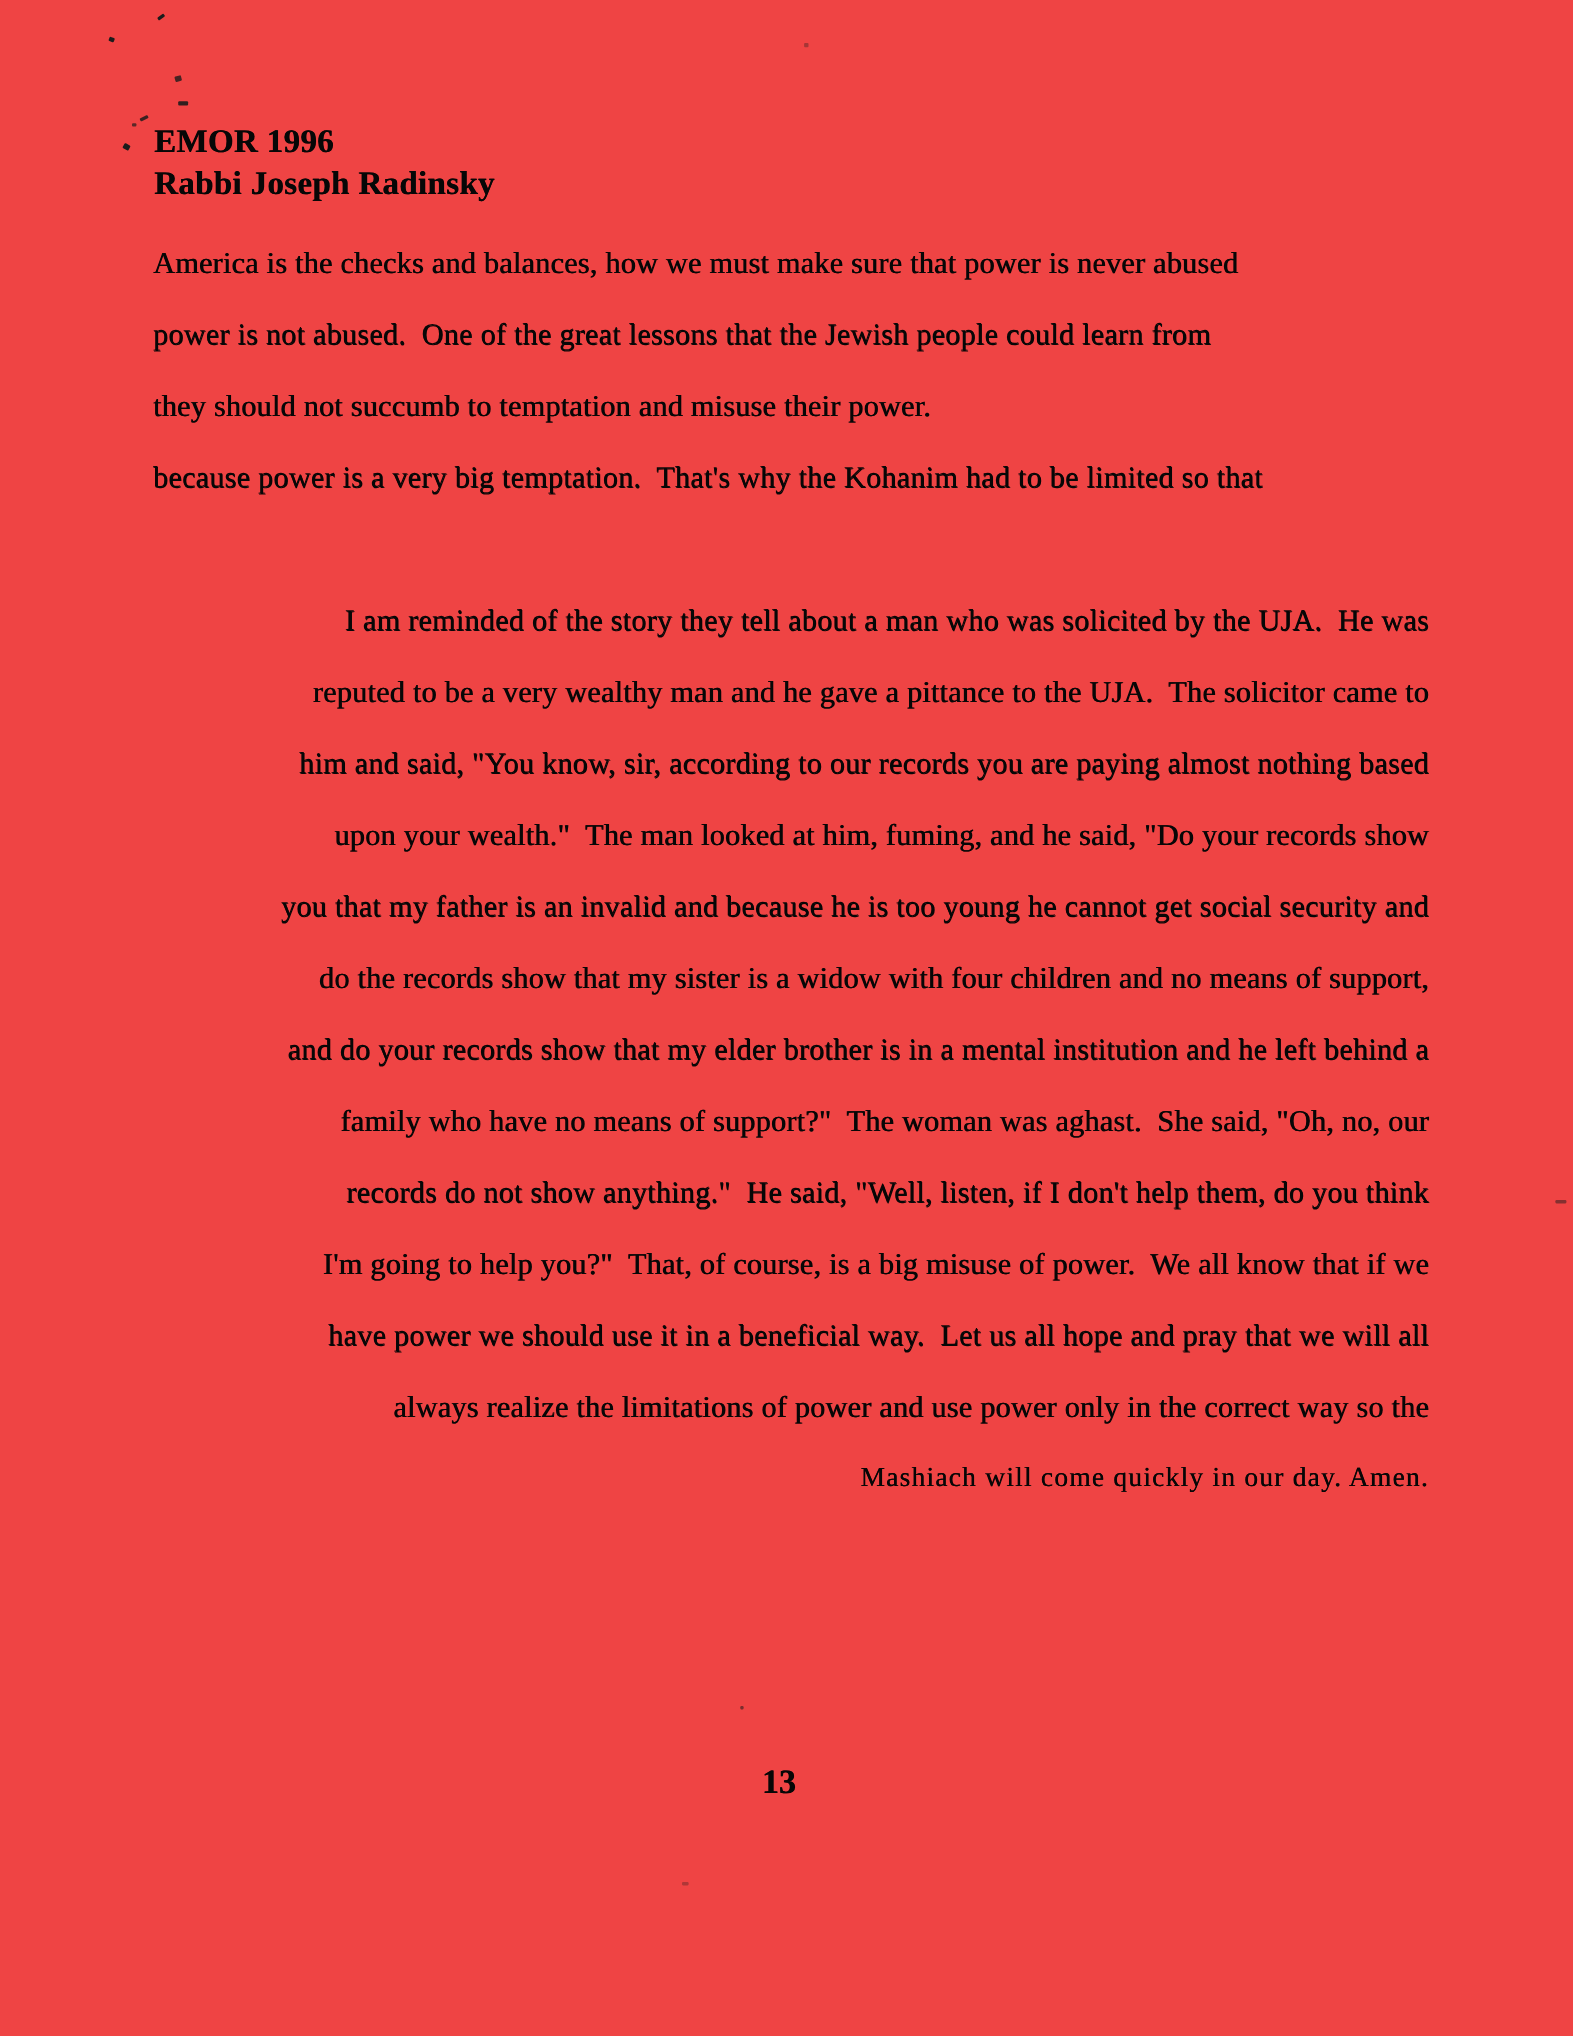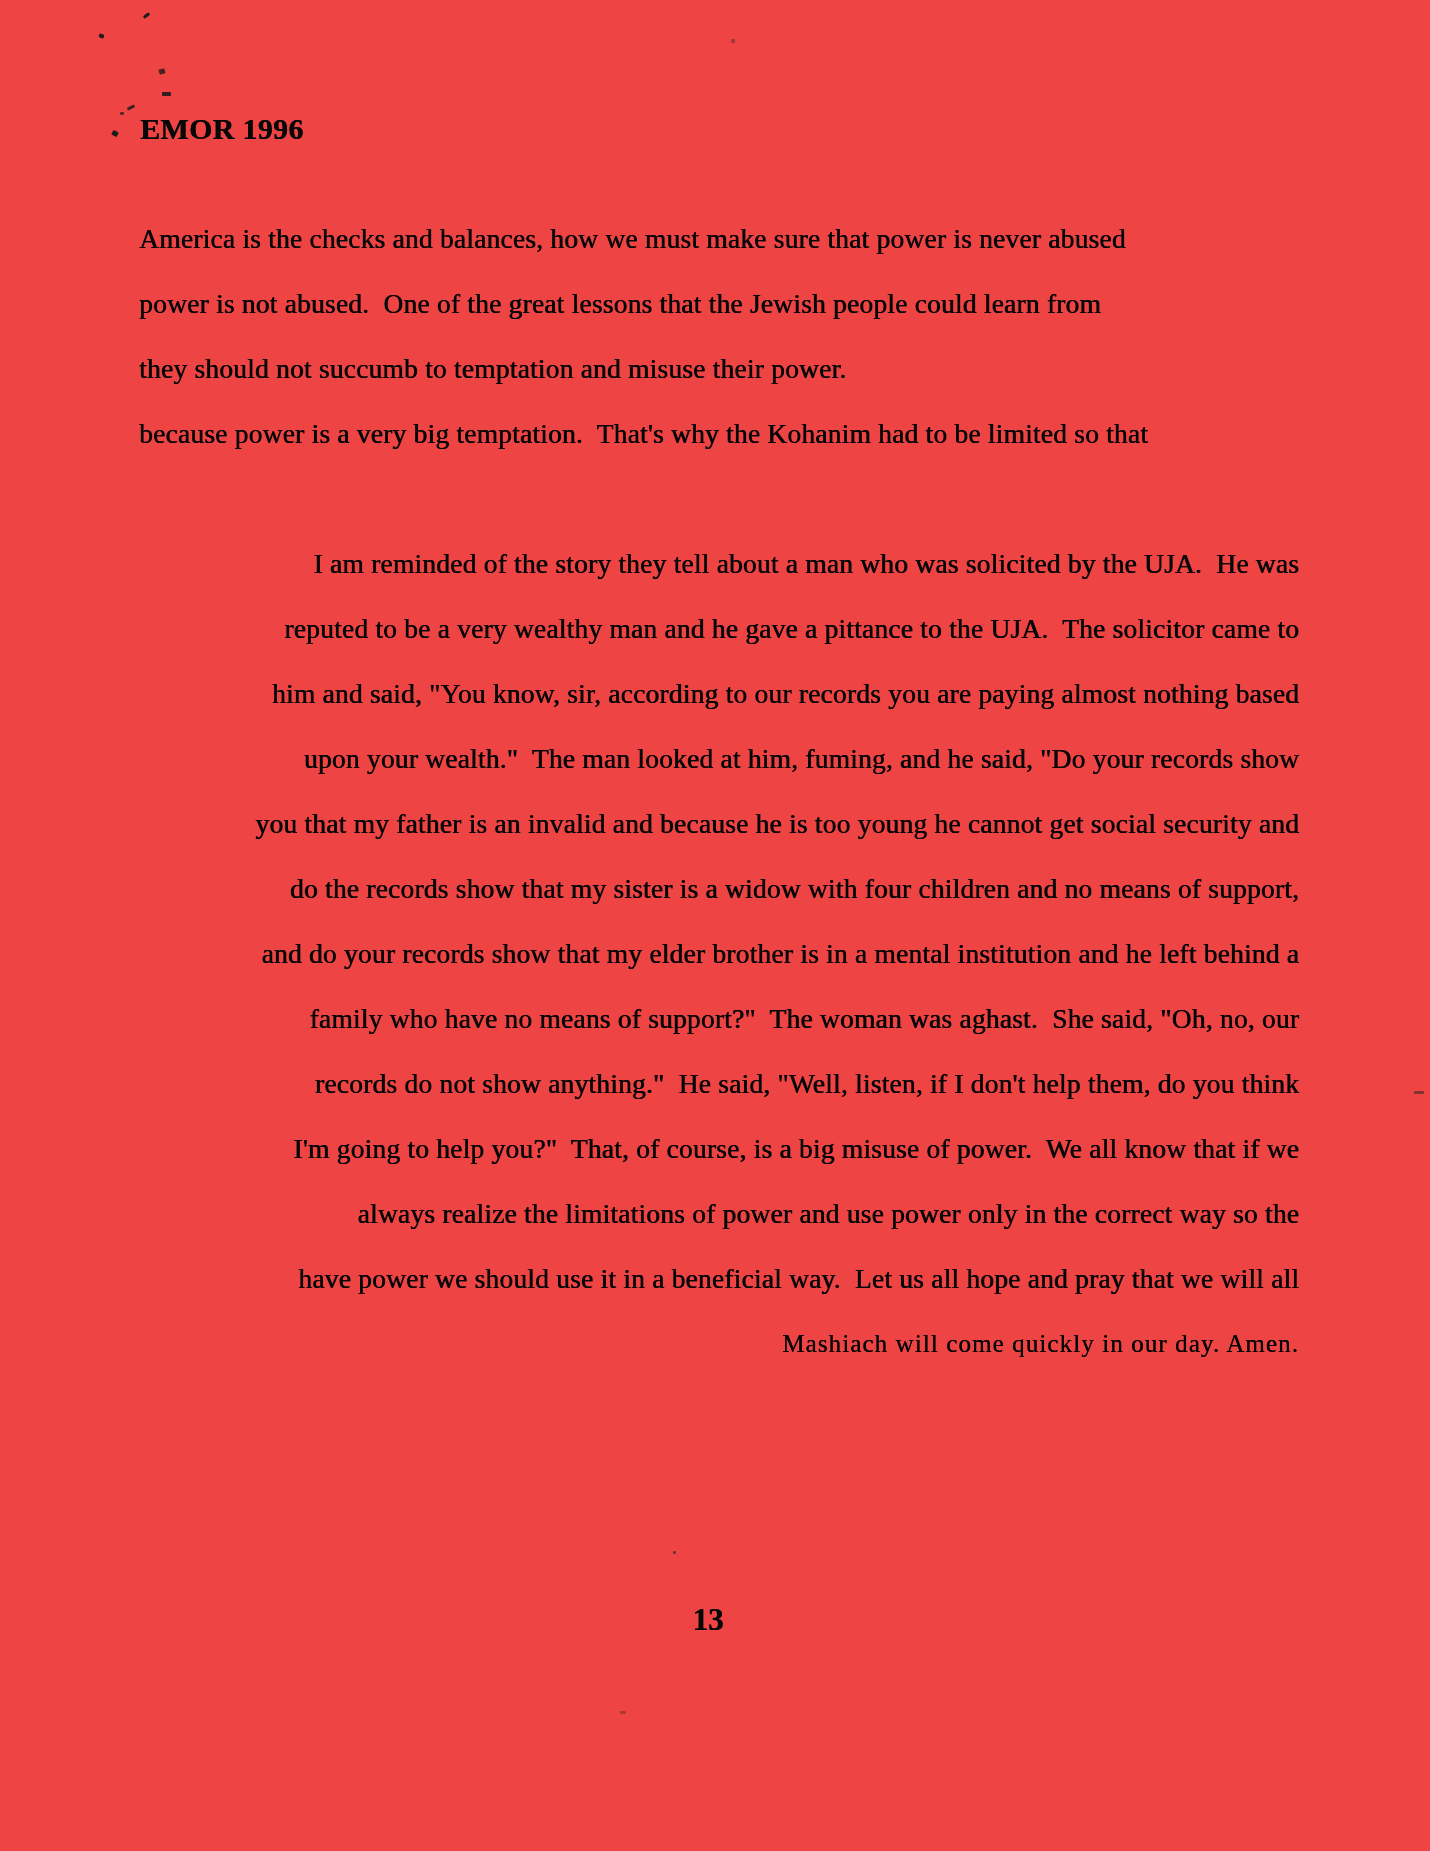--- a/index.html
+++ b/index.html
@@ -70,20 +70,21 @@
     border-radius: 1px;
   }
 </style>
 </head>
 <body>
 
 <div class="page">
 
   <div class="doc-header">
     <div class="h-line">EMOR 1996</div>
+    <div class="h-line">Rabbi Joseph Radinsky</div>
   </div>
 
   <div class="body-text">
 
     <div class="para">
       <div class="line">America is the checks and balances, how we must make sure that power is never abused</div>
       <div class="line">power is not abused.  One of the great lessons that the Jewish people could learn from</div>
       <div class="line">they should not succumb to temptation and misuse their power.</div>
       <div class="line">because power is a very big temptation.  That's why the Kohanim had to be limited so that</div>
     </div>
@@ -92,22 +93,22 @@
       <div class="line">I am reminded of the story they tell about a man who was solicited by the UJA.  He was</div>
       <div class="line">reputed to be a very wealthy man and he gave a pittance to the UJA.  The solicitor came to</div>
       <div class="line">him and said, "You know, sir, according to our records you are paying almost nothing based</div>
       <div class="line">upon your wealth."  The man looked at him, fuming, and he said, "Do your records show</div>
       <div class="line">you that my father is an invalid and because he is too young he cannot get social security and</div>
       <div class="line">do the records show that my sister is a widow with four children and no means of support,</div>
       <div class="line">and do your records show that my elder brother is in a mental institution and he left behind a</div>
       <div class="line">family who have no means of support?"  The woman was aghast.  She said, "Oh, no, our</div>
       <div class="line">records do not show anything."  He said, "Well, listen, if I don't help them, do you think</div>
       <div class="line">I'm going to help you?"  That, of course, is a big misuse of power.  We all know that if we</div>
+      <div class="line">have power we should use it in a beneficial way.  Let us all hope and pray that we will all</div>
       <div class="line">always realize the limitations of power and use power only in the correct way so the</div>
-      <div class="line">have power we should use it in a beneficial way.  Let us all hope and pray that we will all</div>
       <div class="line fax">Mashiach will come quickly in our day. Amen.</div>
     </div>
 
   </div>
 
   <div class="page-number">13</div>
 
   <i class="speck" style="left:143px;top:14px;width:7px;height:3px;transform:rotate(-35deg)"></i>
   <i class="speck" style="left:99px;top:34px;width:5px;height:4px;transform:rotate(20deg)"></i>
   <i class="speck" style="left:159px;top:69px;width:6px;height:5px;transform:rotate(-15deg);opacity:.8"></i>

